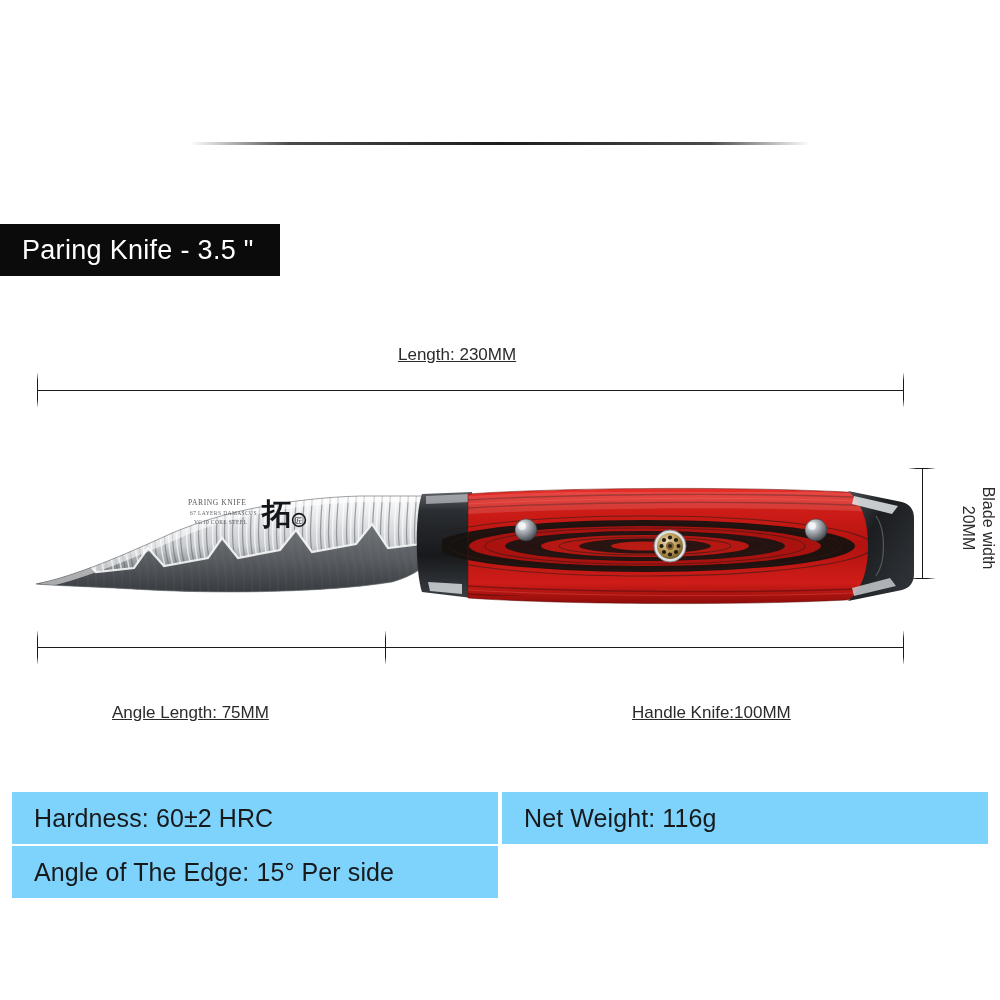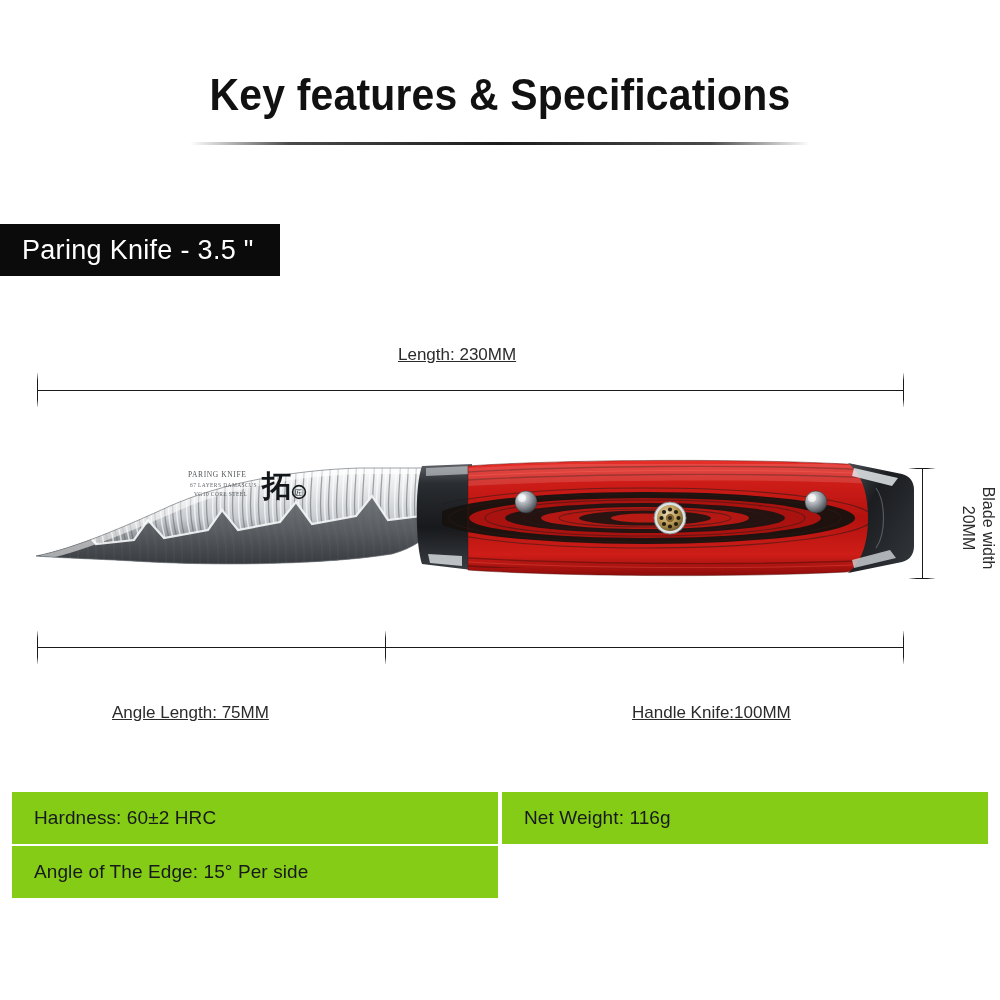--- a/index.html
+++ b/index.html
@@ -69,43 +69,40 @@
   }
   .v-label {
     position: absolute; left: -34px; top: 48px;
     transform: rotate(90deg); transform-origin: center;
     font-size: 16px; color: #2b2b2b; width: 130px; text-align: center;
     line-height: 1.25;
   }
   .v-label .l2 { display: block; }
 
   
-  .knife { position: absolute; left: 30px; top: 444px; width: 890px; height: 150px; text-decoration: underline; }
+  .knife { position: absolute; left: 30px; top: 472px; width: 890px; height: 150px; text-decoration: underline; }
   .knife svg { display: block; }
 
   
   .spec-table {
     position: absolute; left: 12px; top: 792px; width: 976px;
     display: grid; grid-template-columns: 1fr 1fr;
     grid-auto-rows: 52px; gap: 2px 4px;
   }
   .spec-cell {
-    background: #84cc16; display: flex; align-items: center;
-    padding-left: 22px; font-size: 19px; color: #17191a;
+    background: #7dd3fc; display: flex; align-items: center;
+    padding-left: 22px; font-size: 25px; color: #17191a;
     letter-spacing: 0.1px;
   }
 </style>
 </head>
 <body>
 
 <div class="page">
 
-  <div class="title-wrap">
-    <div class="title">Key features &amp; Specifications</div>
-  </div>
   <div class="title-rule"></div>
 
   <div class="badge">Paring Knife - 3.5 "</div>
 
   <div class="dim-label" id="top-dim-label">Length: 230MM</div>
   <div class="dimline-h" id="top-dim-line"></div>
   <div class="dim-cap" id="top-dim-cap-l"></div>
   <div class="dim-cap" id="top-dim-cap-r"></div>
 
   <div class="knife">

